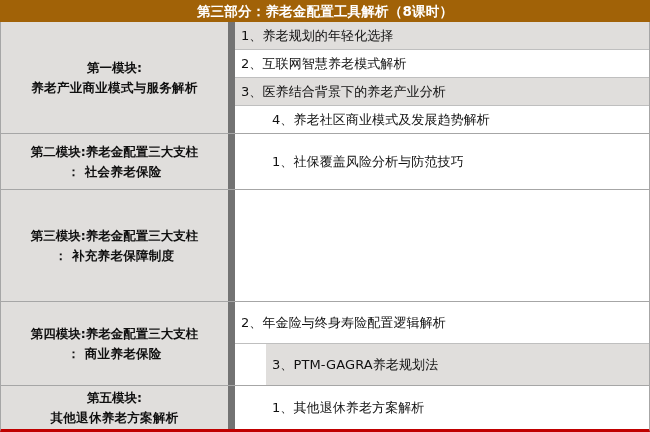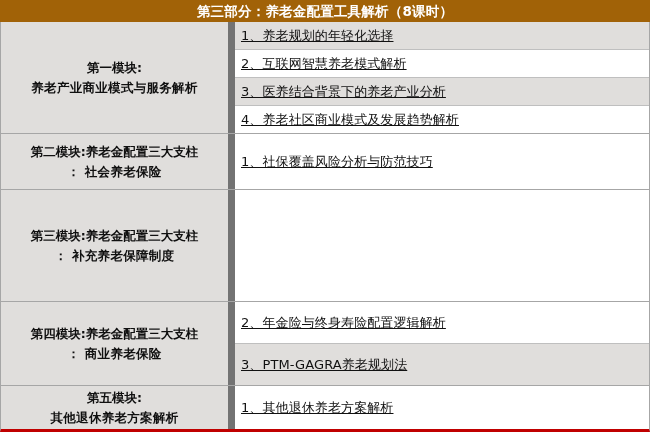--- a/index.html
+++ b/index.html
@@ -91,24 +91,24 @@
     flex: 1 1 0;
     display: flex;
     align-items: center;
     font-size: 13px;
     color: #111111;
     padding-left: 6px;
     border-bottom: 1px solid #BFBFBF;
     white-space: nowrap;
     overflow: hidden;
     min-height: 26px;
-    text-decoration: underline;
   }
   .topic-row:last-child {
     border-bottom: none;
+    margin-left: 31px;
   }
   .topic-row.shaded { background: #E0DEDC; }
   .topic-row.plain  { background: #FFFFFF; }
 
   .topic-text {
     display: inline-block;
     letter-spacing: 0.1px;
   }
 </style>
 </head>

